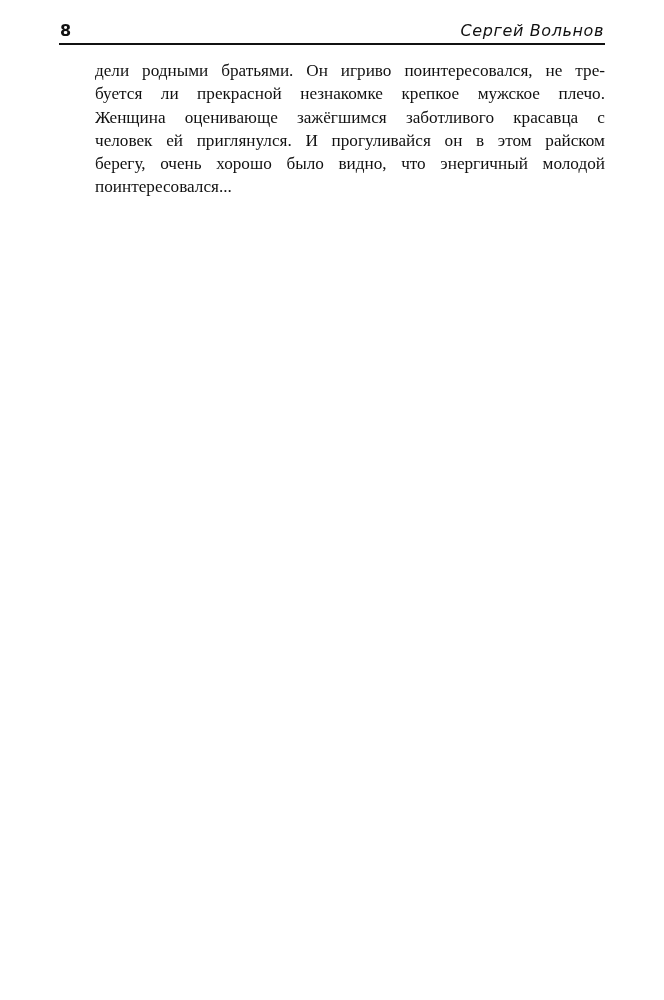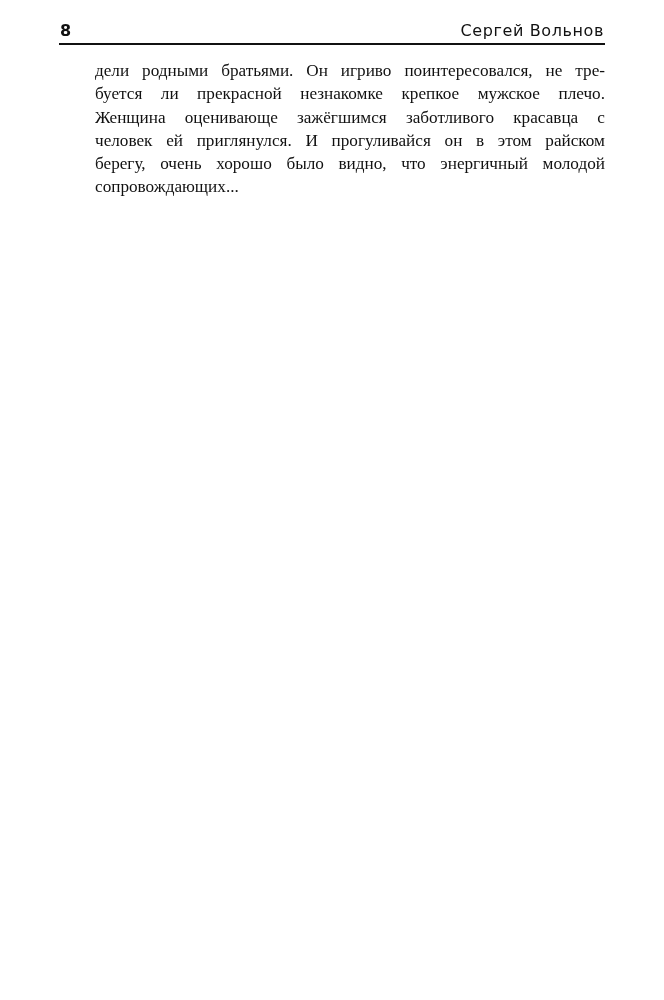--- a/index.html
+++ b/index.html
@@ -30,20 +30,21 @@
       line-height: 22px;
       border-bottom: 2px solid #111;
       padding: 0 1px 1px 1px;
       letter-spacing: 0.6px;
     }
     .page-number {
       font-weight: bold;
     }
     .author {
       font-weight: normal;
+      font-style: italic;
     }
     .body-text {
       margin-top: 14px;
       font-family: "Liberation Serif", serif;
       font-size: 17.2px;
       line-height: 23.3px;
       color: #111;
       text-align: justify;
       margin-left: 36px;
     }
@@ -64,15 +65,15 @@
   <div class="running-head">
     <span class="page-number">8</span>
     <span class="author">Сергей Вольнов</span>
   </div>
   <div class="body-text">
     <span class="line">дели родными братьями. Он игриво поинтересовался, не тре-</span>
     <span class="line">буется ли прекрасной незнакомке крепкое мужское плечо.</span>
     <span class="line">Женщина оценивающе зажёгшимся заботливого красавца с</span>
     <span class="line">человек ей приглянулся. И прогуливайся он в этом райском</span>
     <span class="line">берегу, очень хорошо было видно, что энергичный молодой</span>
-    <span class="line last">сопровождающих...</span>
+    <span class="line last">поинтересовался...</span>
   </div>
 </div>
 
 </body></html>

